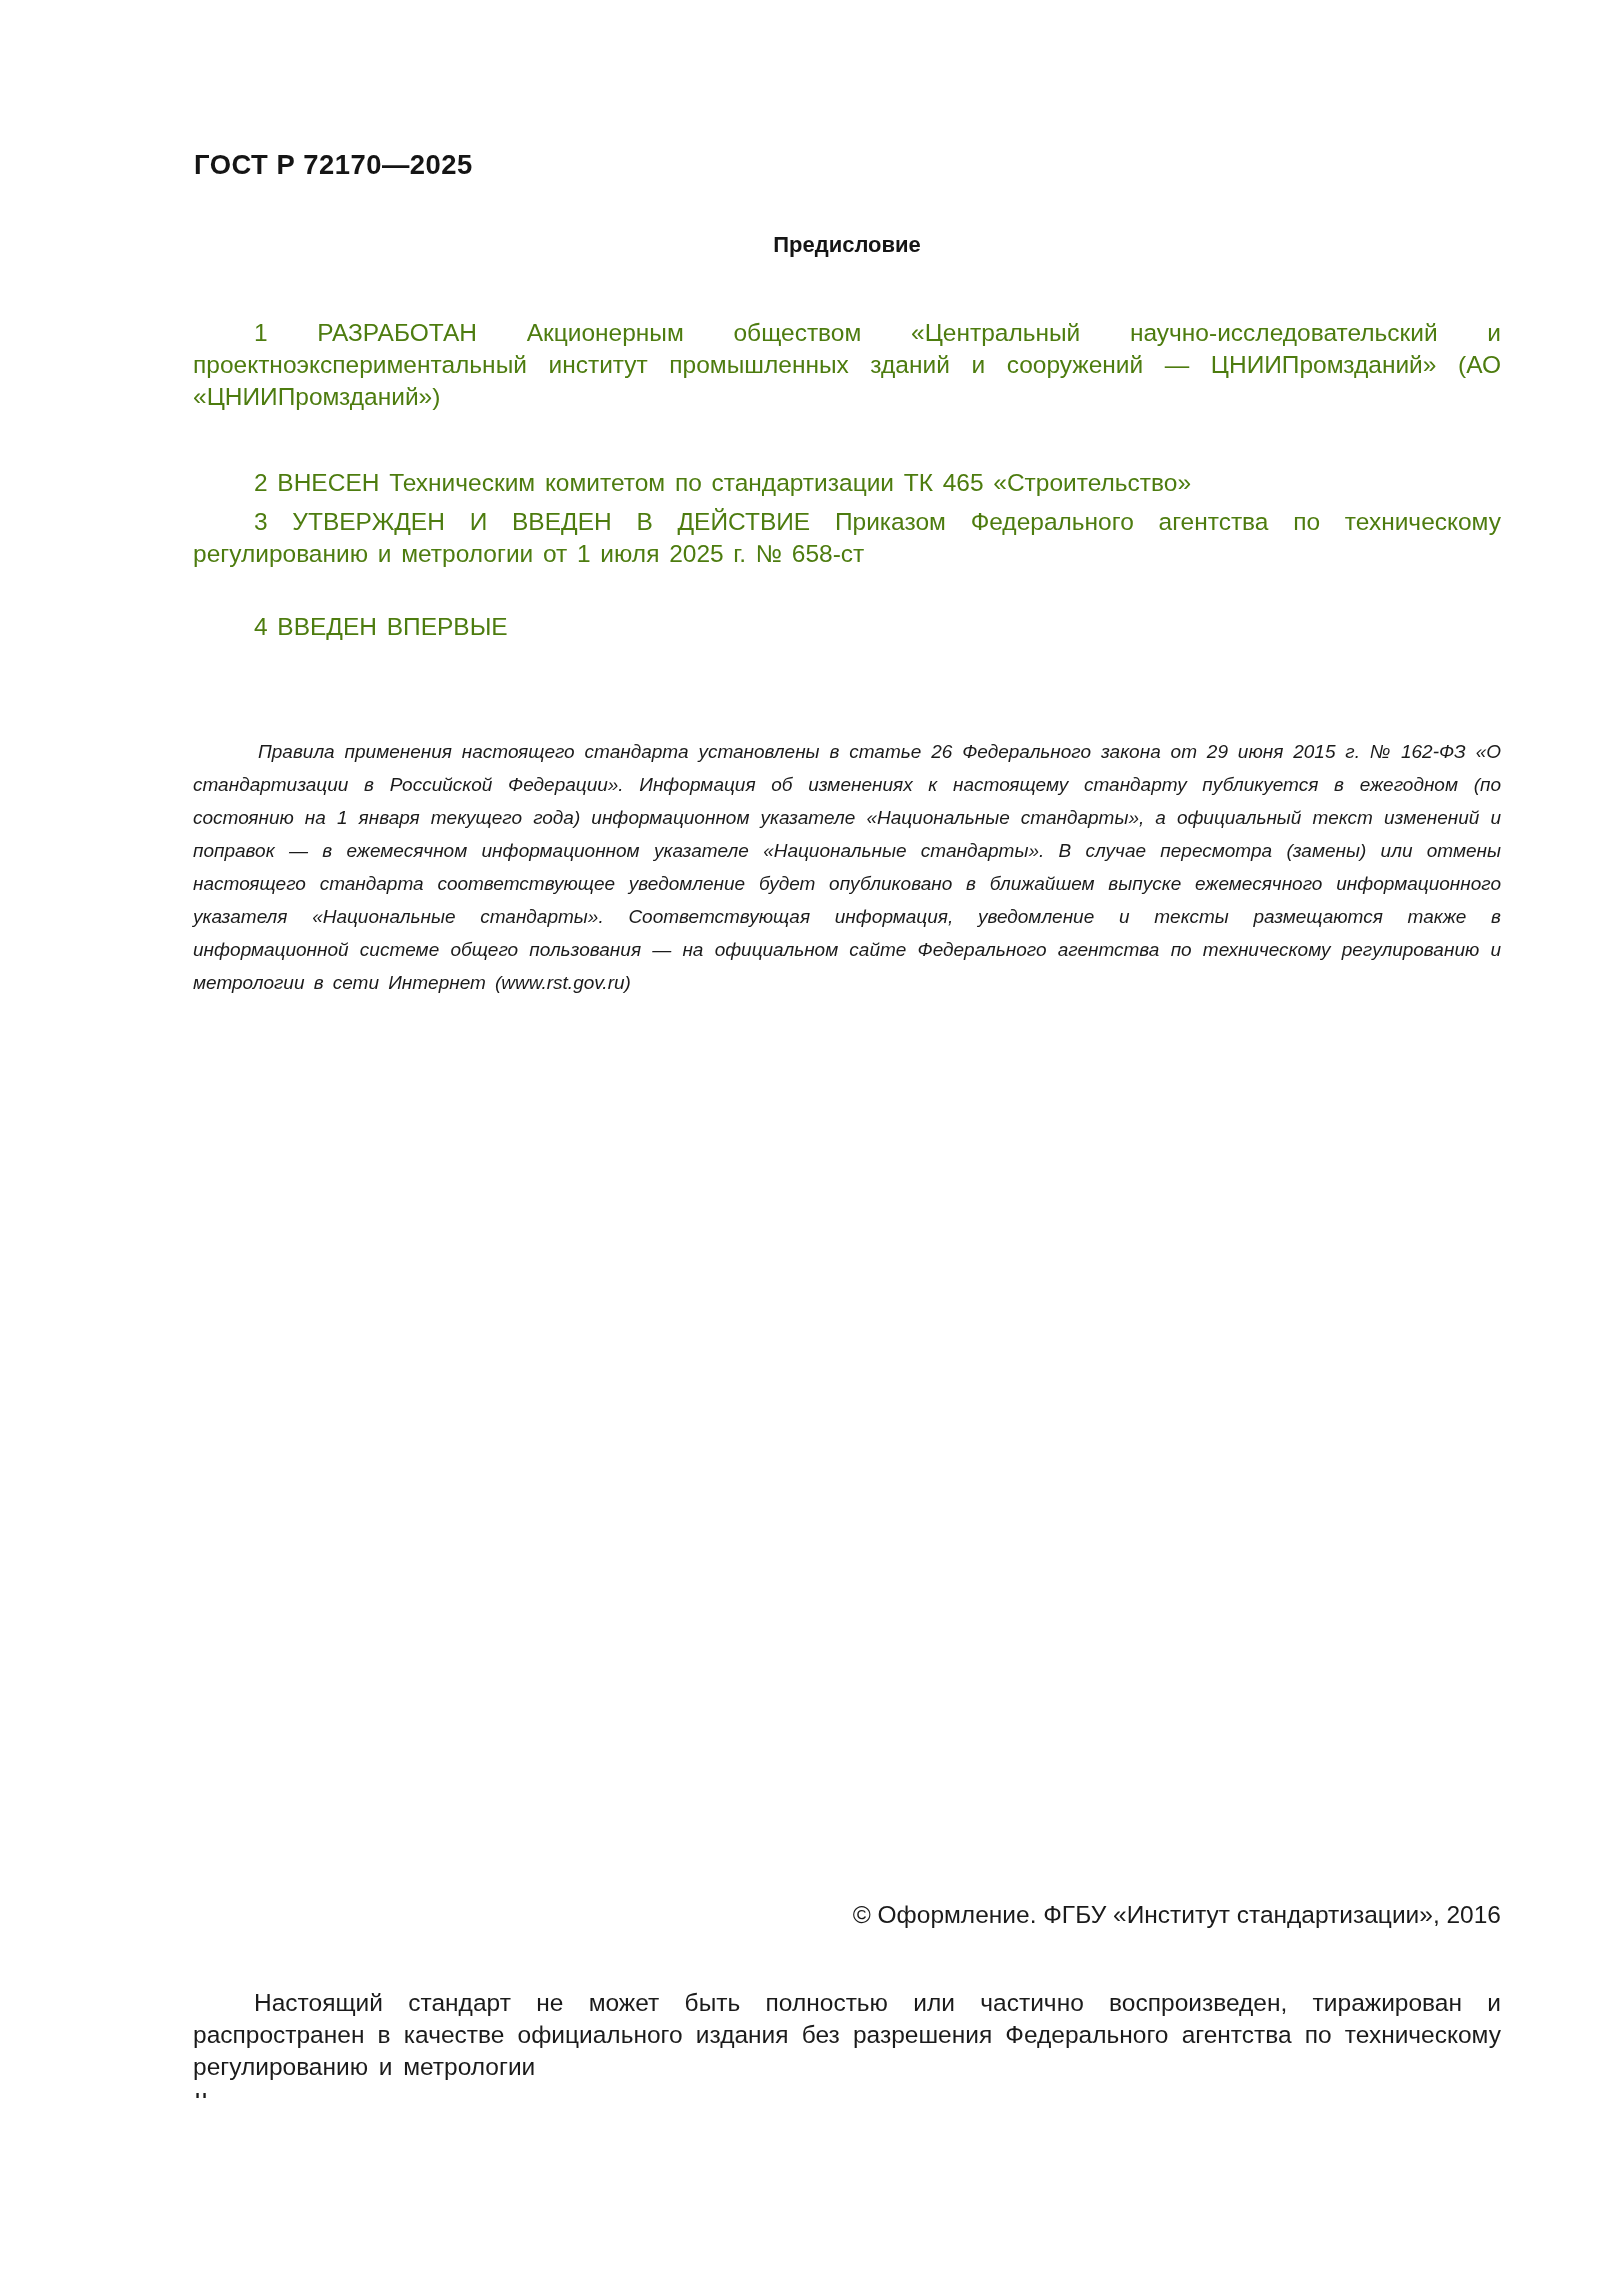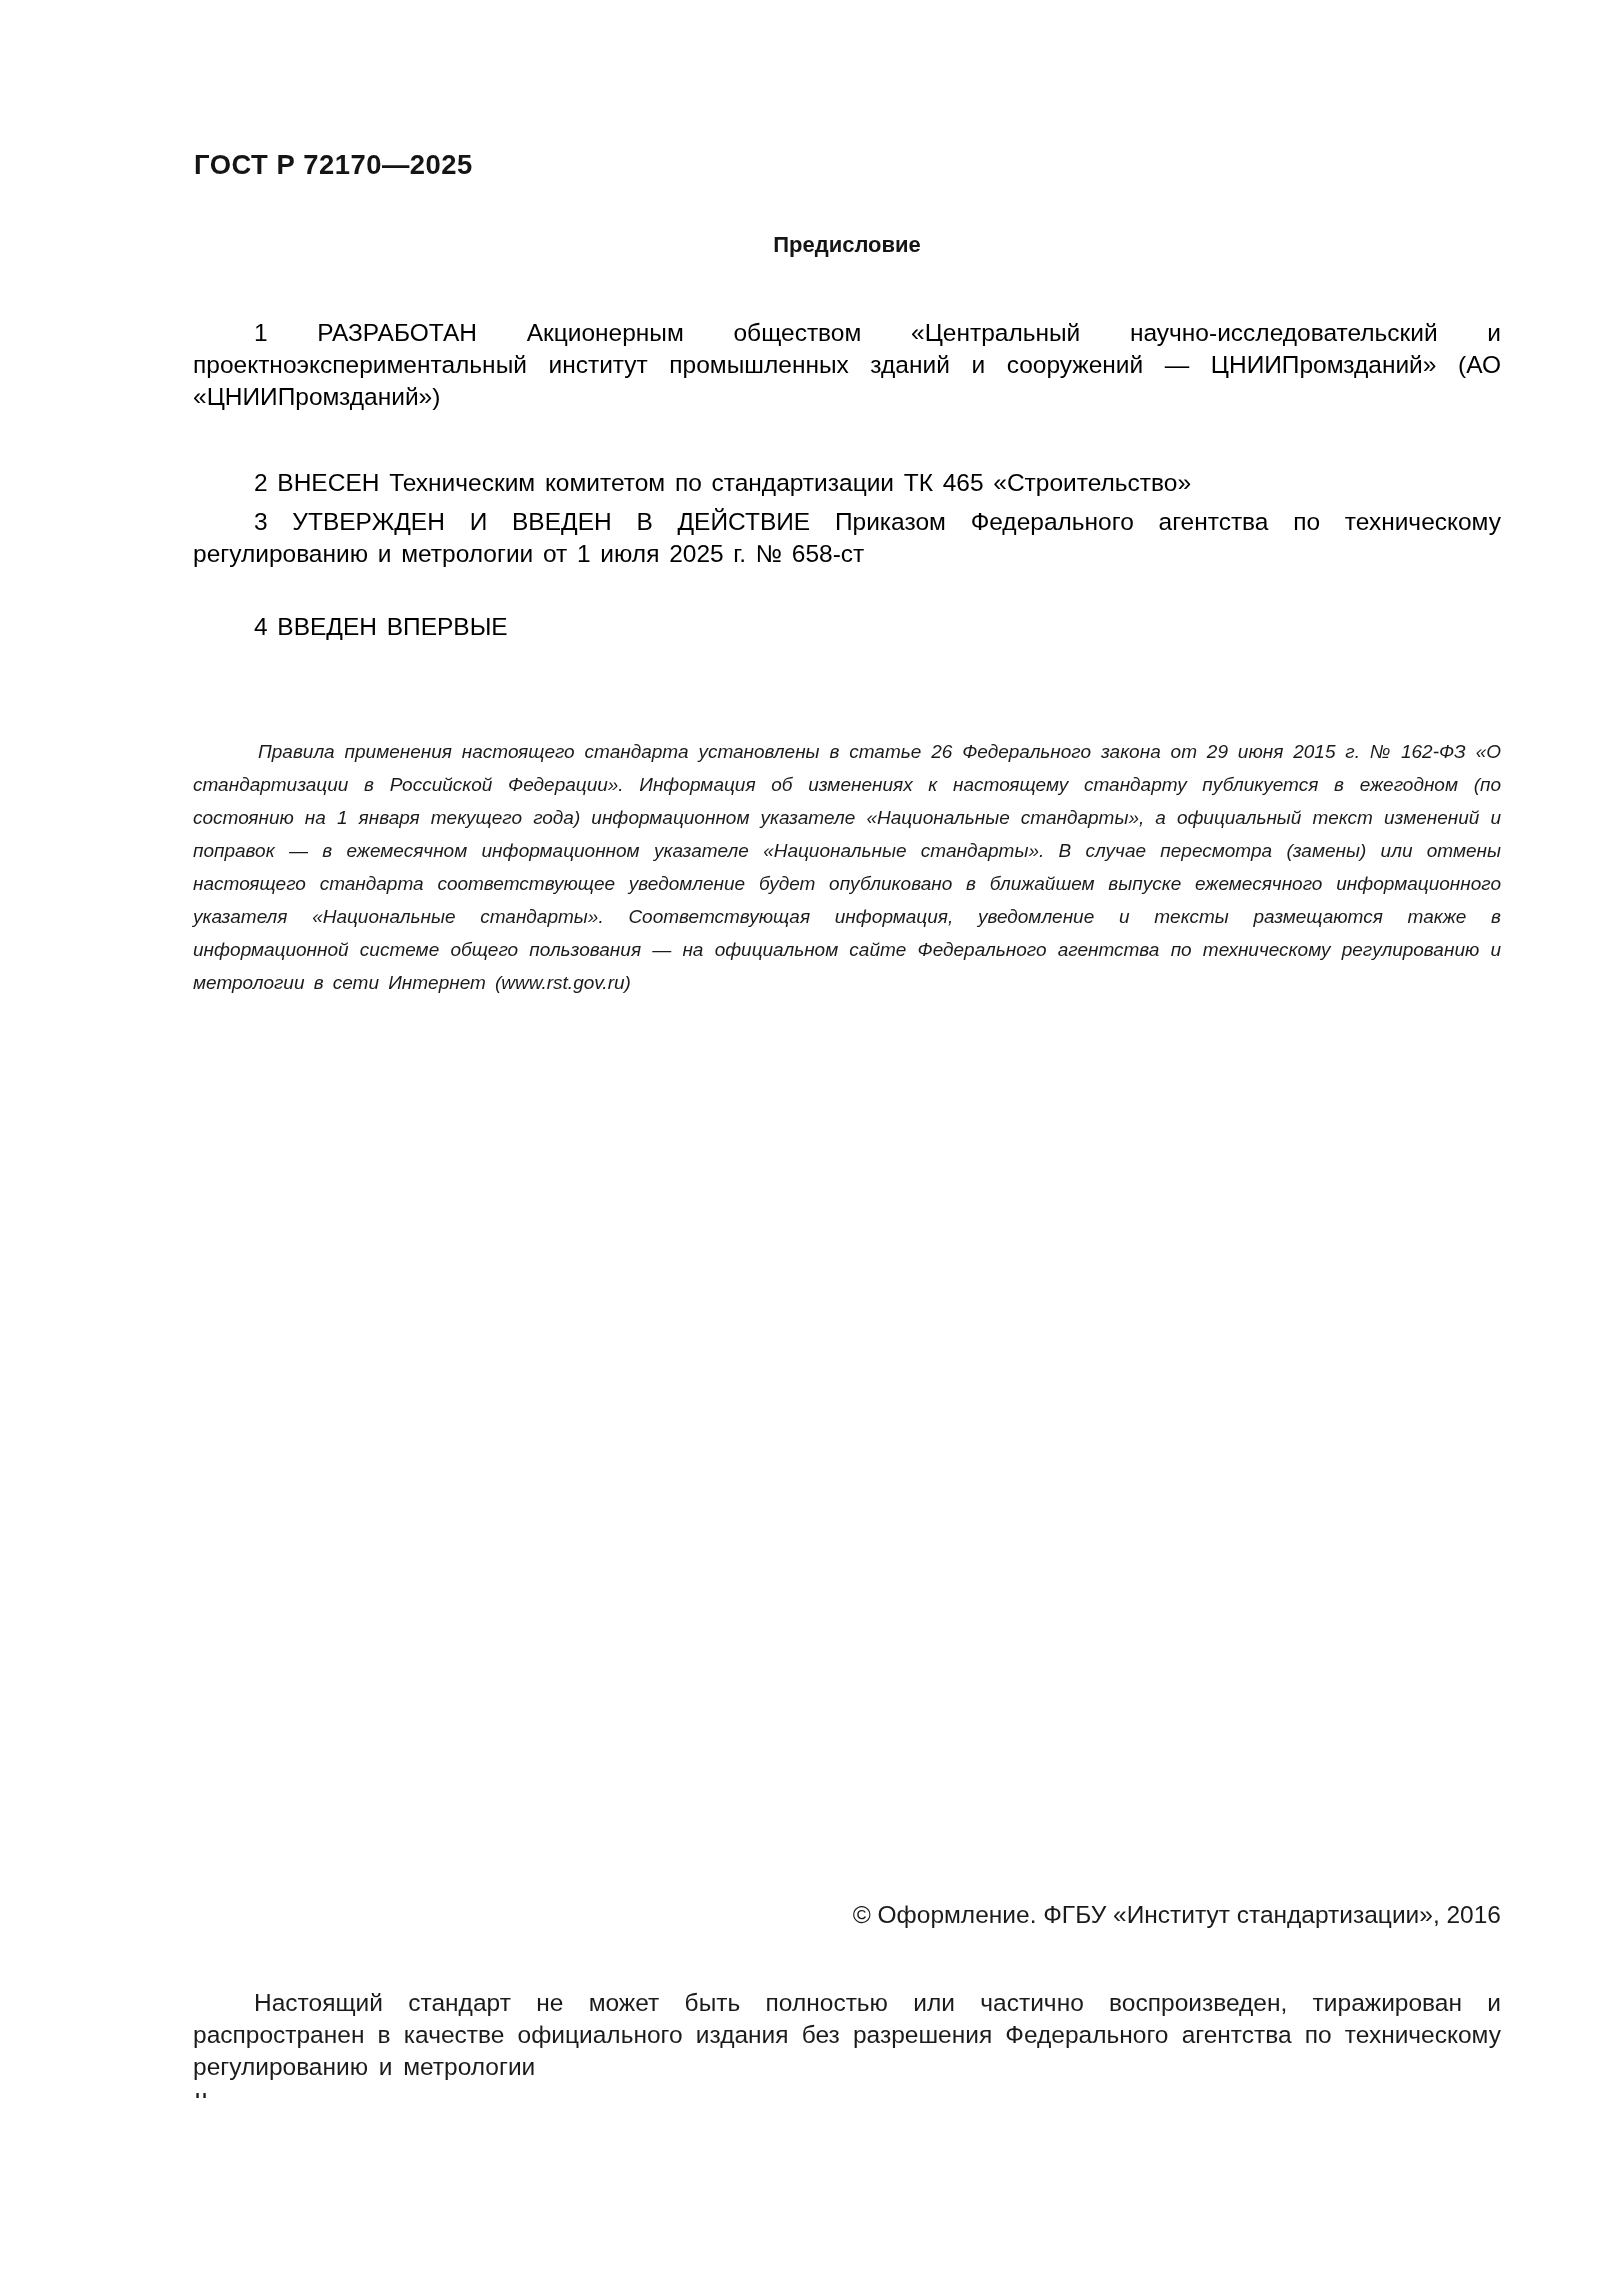--- a/index.html
+++ b/index.html
@@ -37,21 +37,21 @@
   }
   .para {
     position: absolute;
     left: 193px;
     width: 1308px;
     font-size: 24.5px;
     line-height: 32px;
     text-align: justify;
     text-indent: 61px;
     word-spacing: 2.9px;
-    color: #000000;
+    color: #4d7c0f;
   }
   .p1 { top: 292px; }
   .p2 { top: 427px; margin-top: 40px; }
   .p3 { top: 481px; }
   .p4 { top: 586px; }
   .legal-notice {
     position: absolute;
     top: 716px;
     left: 193px;
     width: 1308px;

